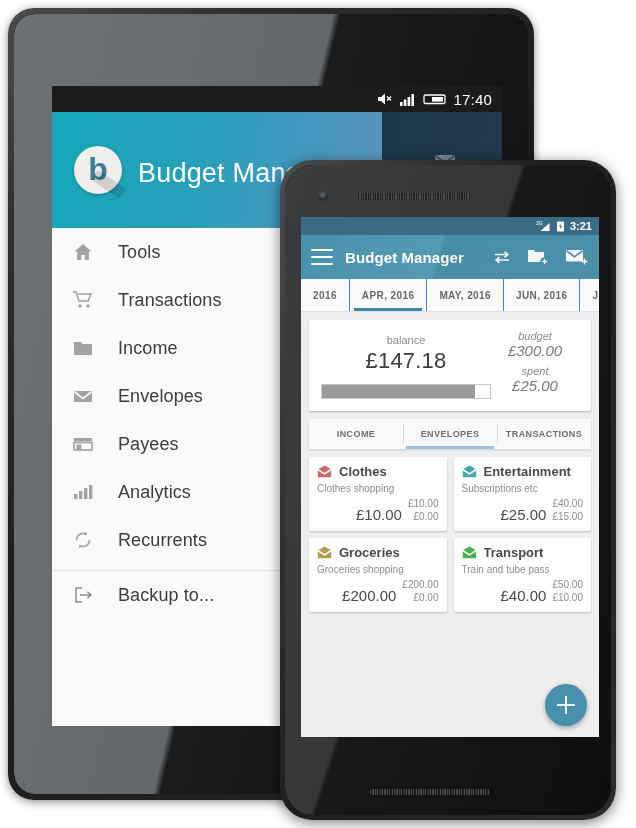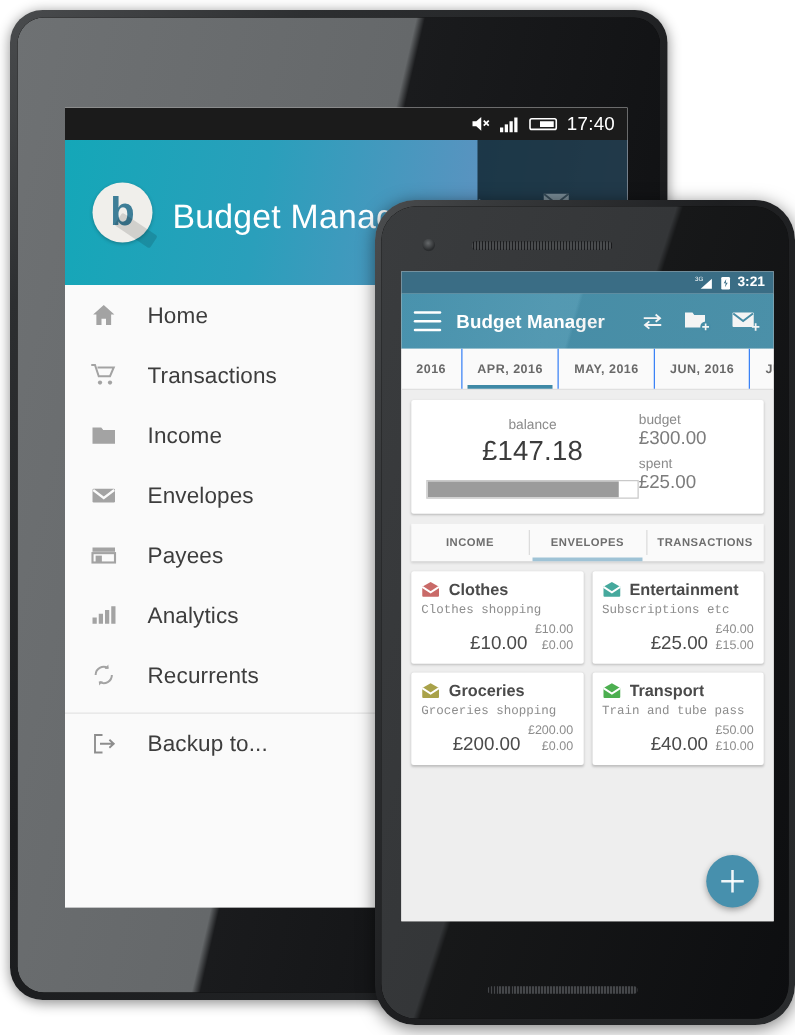--- a/index.html
+++ b/index.html
@@ -82,21 +82,21 @@
   .t-item .ic{width:46px;display:flex;align-items:center;justify-content:flex-start;color:#9b9b9b;}
   .t-item .lbl{font-size:18px;color:#3d3d3d;letter-spacing:.1px;}
   .t-divider{height:1px;background:#e3e3e3;margin:6px 0 0 0;}
   .t-section{
     height:44px;display:flex;align-items:center;padding-left:20px;
     font-size:15px;color:#8c8c8c;
   }
 
   
   .phone{
-    position:absolute;left:300px;top:160px;width:336px;height:660px;
+    position:absolute;left:280px;top:160px;width:336px;height:660px;
     border-radius:32px;
     background:linear-gradient(112deg,#4b4d4f 0%,#37393b 16%,#1d1e20 46%,#2a2c2e 100%);
     box-shadow:0 3px 14px rgba(0,0,0,.5);
   }
   .phone-bezel{
     position:absolute;left:5px;top:5px;right:5px;bottom:5px;border-radius:28px;
     background:#0c0c0c;overflow:hidden;
   }
   .phone-glass{
     position:absolute;inset:0;border-radius:28px;
@@ -151,21 +151,21 @@
     content:"";position:absolute;left:4px;right:4px;bottom:0;height:3px;background:#3f89a6;
   }
   .p-body{background:#eeeeee;height:426px;position:relative;padding:8px;box-sizing:border-box;}
   .balance-card{
     background:#fff;border-radius:2px;box-shadow:0 1px 2px rgba(0,0,0,.22);
     padding:10px 12px 12px 12px;display:flex;align-items:flex-start;
   }
   .bal-left{flex:1;text-align:center;padding-top:4px;}
   .bal-lbl{font-size:11px;color:#8b8b8b;}
   .bal-val{font-size:22px;color:#3c3c3c;margin-top:2px;letter-spacing:.2px;}
-  .bal-right{width:88px;text-align:left;}
+  .bal-right{width:88px;text-align:center;font-style:italic;}
   .bal-right .bal-lbl{font-size:11px;}
   .bal-right .amt{font-size:15px;color:#7c7c7c;line-height:1.15;}
   .bar-wrap{margin-top:10px;}
   .bar{height:13px;background:#ffffff;border:1px solid #c9c9c9;position:relative;overflow:hidden;}
   .bar i{position:absolute;left:0;top:0;bottom:0;background:#9b9b9b;}
   .seg-tabs{
     margin-top:8px;background:#fafafa;height:30px;display:flex;align-items:stretch;
     box-shadow:0 1px 2px rgba(0,0,0,.13);
   }
   .seg{
@@ -174,21 +174,21 @@
   }
   .seg + .seg:before{content:"";position:absolute;left:0;top:5px;bottom:5px;width:1px;background:#dcdcdc;}
   .seg.sel:after{content:"";position:absolute;left:3px;right:3px;bottom:0;height:3px;background:#9fc3d6;}
   .env-grid{margin-top:8px;display:grid;grid-template-columns:1fr 1fr;gap:7px;}
   .env-card{
     background:#fff;border-radius:2px;box-shadow:0 1px 2px rgba(0,0,0,.2);
     padding:7px 8px 8px 8px;box-sizing:border-box;
   }
   .env-head{display:flex;align-items:center;gap:7px;}
   .env-name{font-size:13px;font-weight:bold;color:#4a4a4a;white-space:nowrap;overflow:hidden;}
-  .env-desc{font-size:10px;color:#8d8d8d;margin-top:4px;font-family:Liberation Mono, monospace;}
+  .env-desc{font-size:10px;color:#8d8d8d;margin-top:4px;}
   .env-amounts{display:flex;align-items:flex-end;margin-top:3px;}
   .env-main{flex:1;text-align:right;font-size:15px;color:#4b4b4b;padding-right:6px;}
   .env-side{text-align:right;font-size:10px;color:#8d8d8d;line-height:1.3;}
   .fab{
     position:absolute;right:12px;bottom:12px;width:42px;height:42px;border-radius:50%;
     background:#4790ad;box-shadow:0 2px 5px rgba(0,0,0,.34);
     display:flex;align-items:center;justify-content:center;
   }
   .fab .plus{position:relative;width:18px;height:18px;}
   .fab .plus:before,.fab .plus:after{
@@ -256,21 +256,21 @@
         </div>
 
         <div class="t-drawer">
 
           <div class="t-item">
             <span class="ic">
               <svg class="svgw" width="22" height="22" viewBox="0 0 22 22">
                 <path d="M11 3L2.5 10.5h2.6V19h4.1v-5h3.6v5h4.1v-8.5h2.6z" fill="#a3a3a3"></path>
               </svg>
             </span>
-            <span class="lbl">Home</span>
+            <span class="lbl">Tools</span>
           </div>
 
           <div class="t-item">
             <span class="ic">
               <svg class="svgw" width="22" height="22" viewBox="0 0 22 22">
                 <path d="M1 3h3l3 9h9l3-7H6" fill="none" stroke="#a3a3a3" stroke-width="1.6"></path>
                 <circle cx="8" cy="17" r="1.7" fill="#a3a3a3"></circle>
                 <circle cx="16" cy="17" r="1.7" fill="#a3a3a3"></circle>
               </svg>
             </span>

